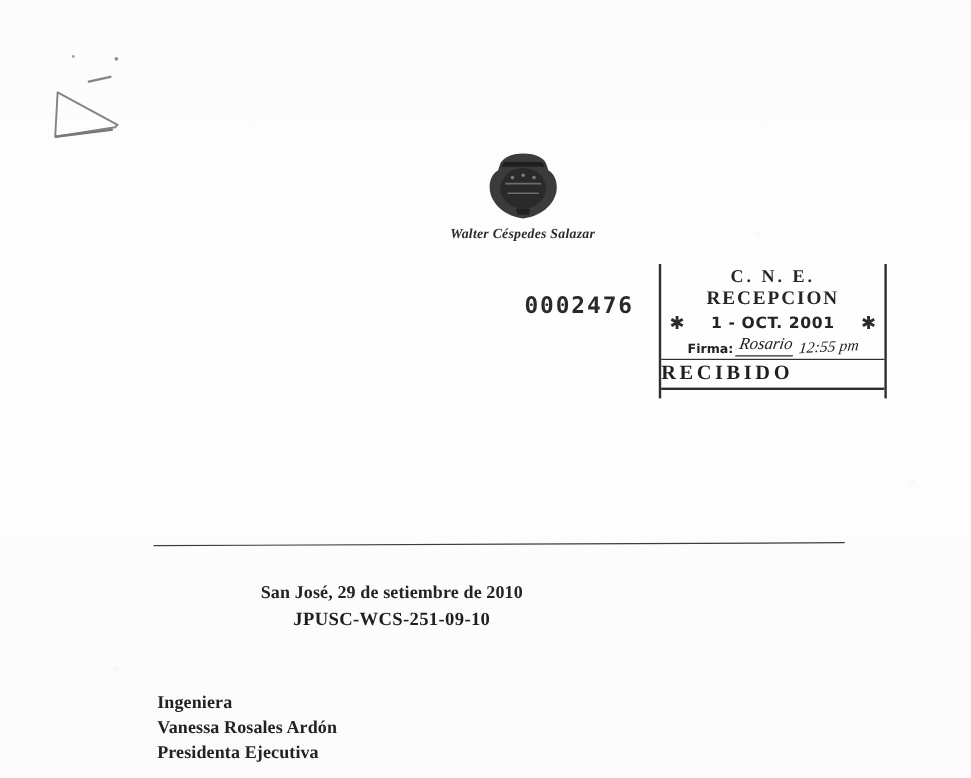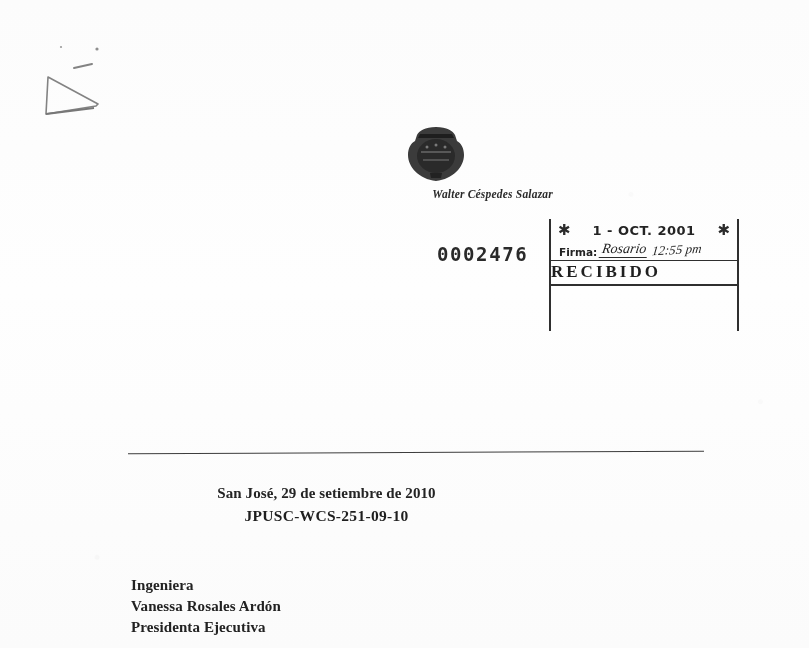--- a/index.html
+++ b/index.html
@@ -41,21 +41,21 @@
     height: 95px;
     opacity: 0.72;
   }
 
   
   .letterhead {
     position: absolute;
     left: 318px;
     top: 26px;
     width: 235px;
-    text-align: right;
+    text-align: center;
   }
   .emblem {
     width: 62px;
     height: 58px;
     margin: 0 auto;
     display: block;
   }
   .lh-name {
     font-family: "Liberation Serif", serif;
     font-style: italic;
@@ -132,21 +132,21 @@
   .stamp-date {
     font-family: "DejaVu Sans", sans-serif;
     font-weight: bold;
     font-size: 13px;
     letter-spacing: 0.5px;
     color: #242424;
   }
   .stamp-firma-row {
     display: flex;
     align-items: flex-end;
-    padding: 3px 4px 0 8px;
+    padding: 3px 4px 0 22px;
     gap: 3px;
   }
   .stamp-firma-label {
     font-family: "DejaVu Sans", sans-serif;
     font-weight: bold;
     font-size: 10.5px;
     color: #242424;
   }
   .stamp-sign {
     font-family: "Liberation Serif", serif;
@@ -252,20 +252,24 @@
       <circle cx="40" cy="22" r="1.5" fill="#7a7a7a"></circle>
       <path d="M25 48 L37 48 L36 53 L26 53 Z" fill="#222"></path>
     </svg>
     <div class="lh-name">Walter Céspedes Salazar</div>
   </div>
 
   <div class="doc-number">0002476</div>
 
   
   <div class="stamp">
+    <div class="stamp-head">
+      <div class="stamp-cne">C. N. E.</div>
+      <div class="stamp-recepcion">RECEPCION</div>
+    </div>
     <div class="stamp-daterow">
       <span class="stamp-star">✱</span>
       <span class="stamp-date">1 - OCT. 2001</span>
       <span class="stamp-star">✱</span>
     </div>
     <div class="stamp-firma-row">
       <span class="stamp-firma-label">Firma:</span>
       <span class="stamp-sign">Rosario</span>
       <span class="stamp-time">12:55 pm</span>
     </div>

